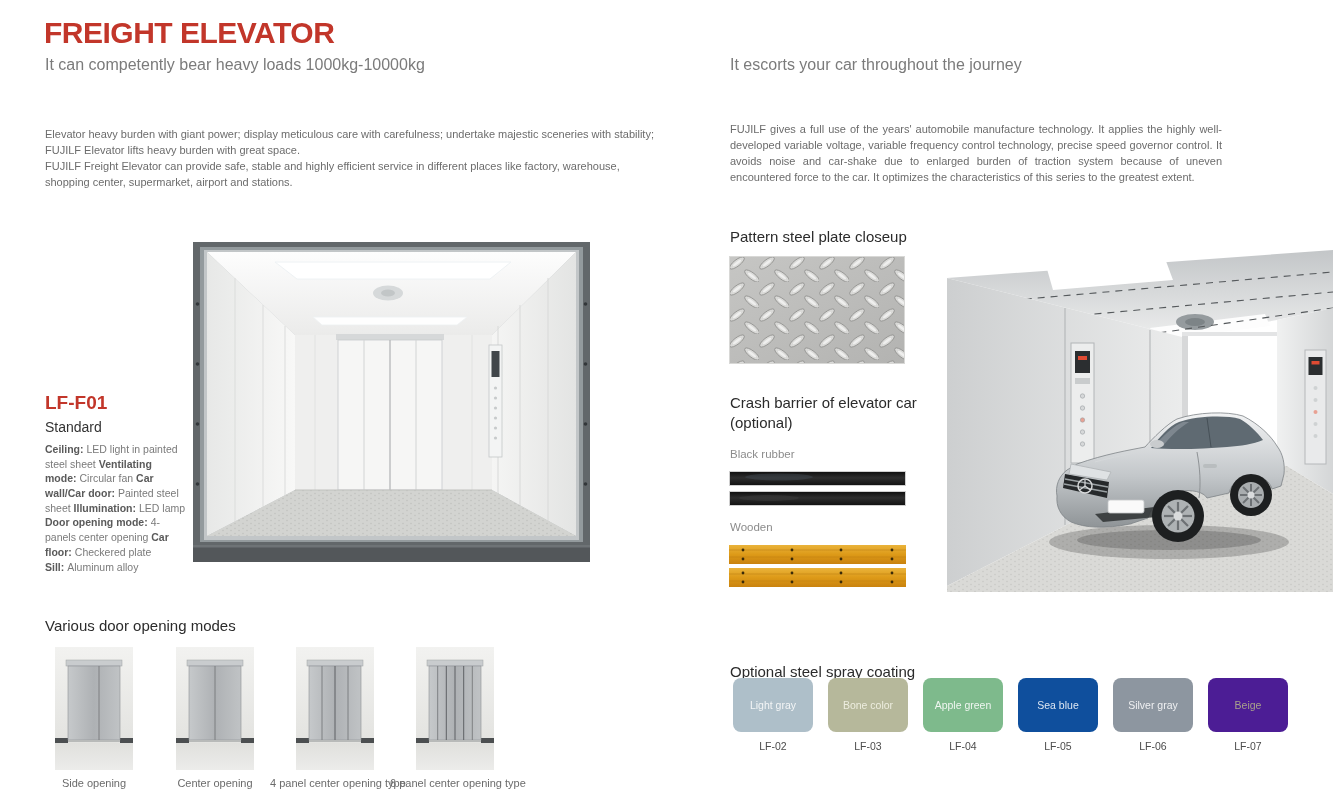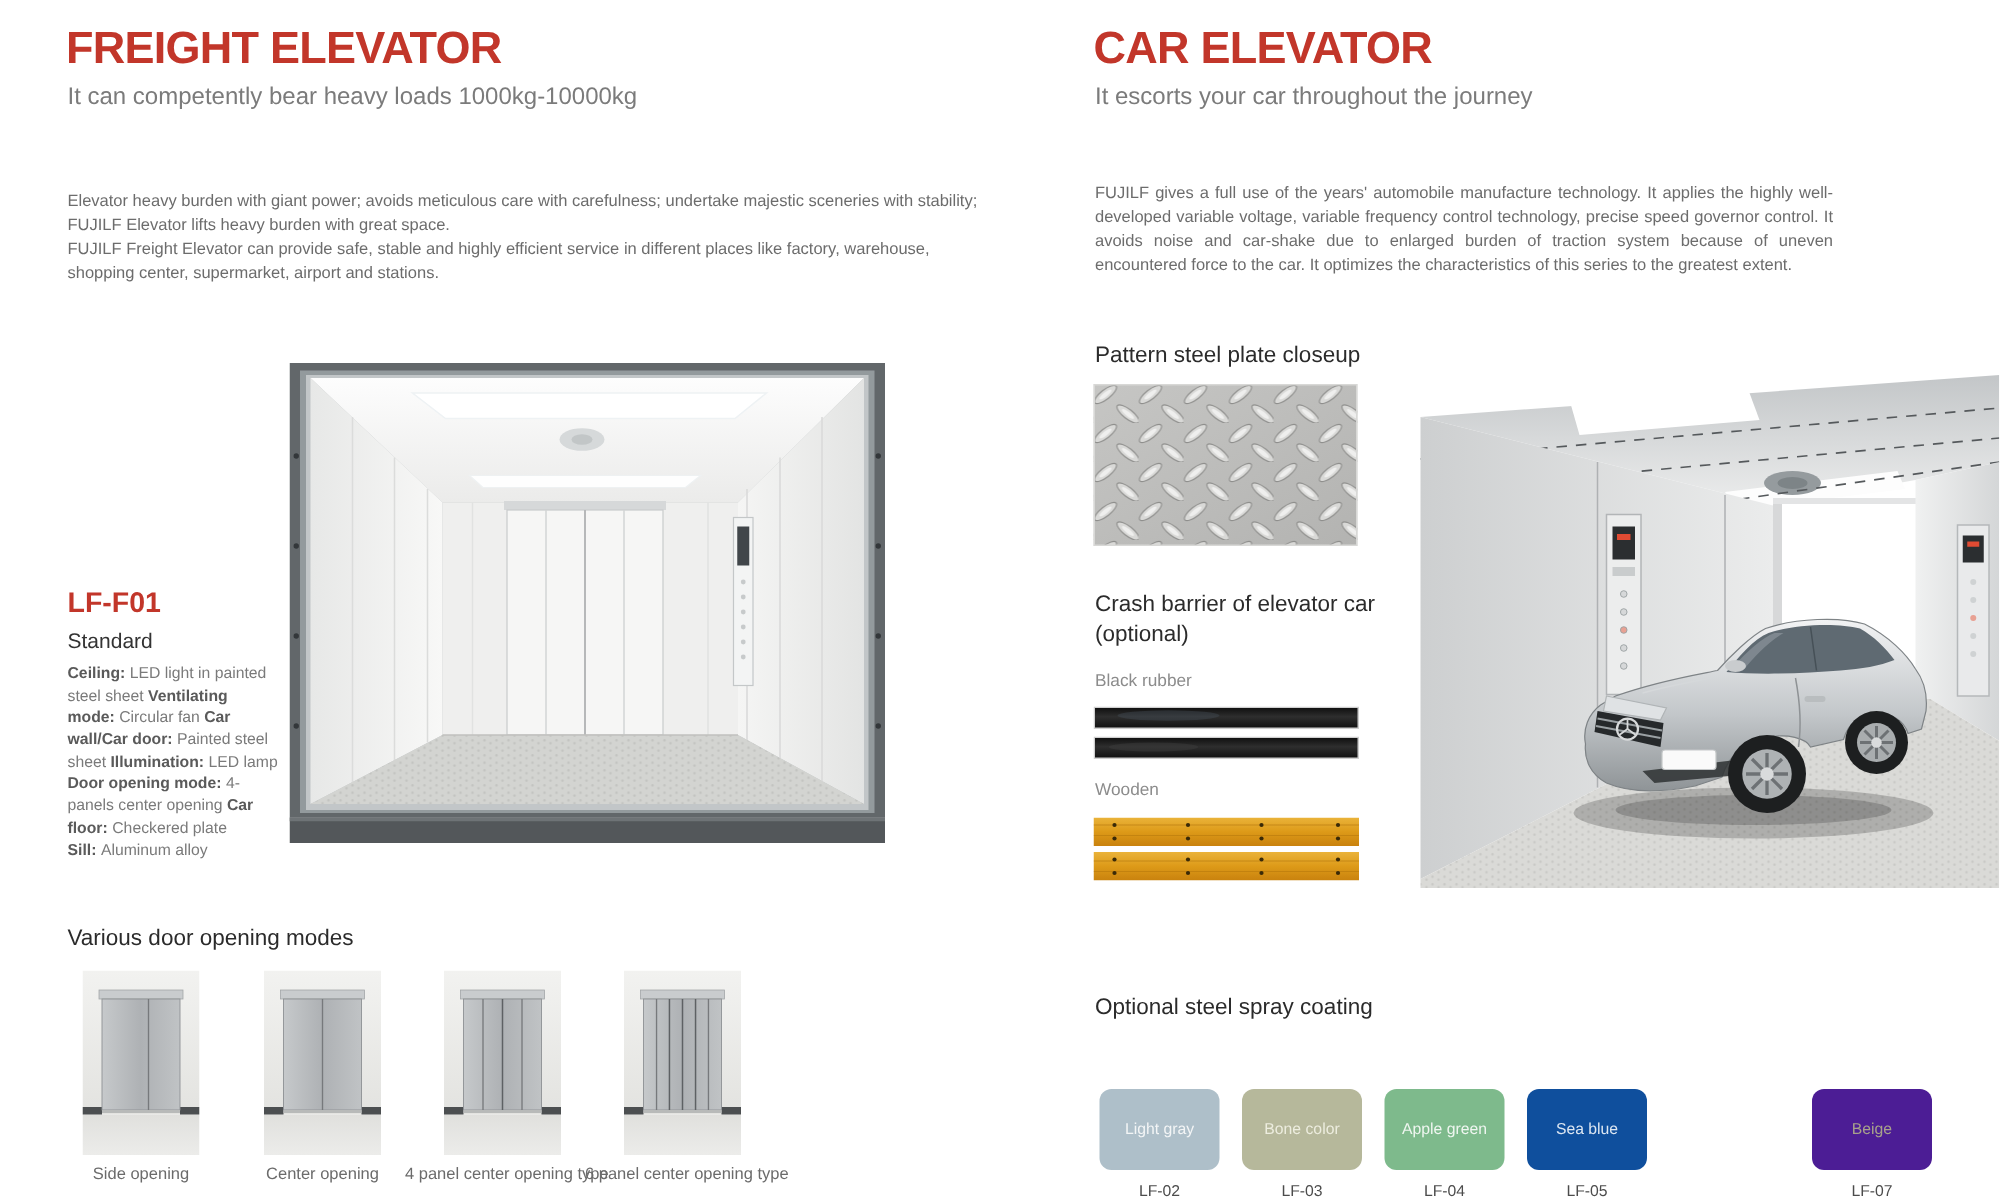--- a/index.html
+++ b/index.html
@@ -24,42 +24,42 @@
 
   
   .door-fig { width:130px; text-align:center; }
   .door-fig svg { display:block; margin:0 auto; }
   .door-caption { margin-top:7px; font-size:11px; color:#6b6b6b; white-space:nowrap; }
 
   
   .bar { display:block; }
 
   
-  .swatch-unit { width:80px; text-align:center;margin-top:48px; }
+  .swatch-unit { width:80px; text-align:center; }
   .swatch-box {
     width:80px; height:54px; border-radius:8px;
     display:flex; align-items:center; justify-content:center;
     font-size:10.5px;
   }
   .swatch-code { margin-top:8px; font-size:10.5px; color:#4c4c4c; }
 
   .note-text { font-size:11px; color:#7a7a7a; }
   .justify { text-align:justify; }
 </style>
 </head>
 <body>
 
 <div class="page">
 
   <div class="abs big-title" style="left: 44px; top: 16px; color: rgb(194, 54, 42);">FREIGHT ELEVATOR</div>
 
   <div class="abs subtitle" style="left:45px; top:56px;">It can competently bear heavy loads 1000kg-10000kg</div>
 
   <div class="abs body-text" style="left:45px; top:127px; width:620px;">
-    <div>Elevator heavy burden with giant power; avoids meticulous care with carefulness; undertake majestic sceneries with stability;</div>
+    <div>Elevator heavy burden with giant power; display meticulous care with carefulness; undertake majestic sceneries with stability;</div>
     <div>FUJILF Elevator lifts heavy burden with great space.</div>
     <div>FUJILF Freight Elevator can provide safe, stable and highly efficient service in different places like factory, warehouse, shopping center, supermarket, airport and stations.</div>
   </div>
 
   <svg class="abs" style="left:193px; top:242px;" width="397" height="320" viewBox="0 0 397 320">
     <defs>
       <linearGradient id="fwL" x1="0" y1="0" x2="1" y2="0">
         <stop offset="0" stop-color="#e7e8e7"></stop>
           <stop offset="1" stop-color="#f8f8f7"></stop>
       </linearGradient>
@@ -217,21 +217,20 @@
       <line x1="21.7" y1="19" x2="21.7" y2="93" stroke="#77797c" stroke-width="0.9"></line>
       <line x1="30.3" y1="19" x2="30.3" y2="93" stroke="#5e6164" stroke-width="1"></line>
       <line x1="39" y1="19" x2="39" y2="93" stroke="#5e6164" stroke-width="1"></line>
       <line x1="47.7" y1="19" x2="47.7" y2="93" stroke="#5e6164" stroke-width="1"></line>
       <line x1="56.3" y1="19" x2="56.3" y2="93" stroke="#77797c" stroke-width="0.9"></line>
       <rect x="13" y="93" width="52" height="2" fill="#b8bab9"></rect>
     </svg>
     <div class="door-caption">6 panel center opening type</div>
   </div>
 
-  <div class="abs big-title" style="left: 729px; top: 16px; color: rgb(194, 54, 42);">CAR ELEVATOR</div>
 
   <div class="abs subtitle" style="left:730px; top:56px;">It escorts your car throughout the journey</div>
 
   <div class="abs body-text justify" style="left:730px; top:122px; width:492px;">FUJILF gives a full use of the years' automobile manufacture technology. It applies the highly well-developed variable voltage, variable frequency control technology, precise speed governor control. It avoids noise and car-shake due to enlarged burden of traction system because of uneven encountered force to the car. It optimizes the characteristics of this series to the greatest extent.</div>
 
   <div class="abs section-heading" style="left:730px; top:228px;">Pattern steel plate closeup</div>
 
   <svg class="abs" style="left:729px; top:256px;" width="176" height="108" viewBox="0 0 176 108">
     <defs>
       <linearGradient id="plbg" x1="0" y1="0" x2="1" y2="1">
@@ -451,19 +450,23 @@
     <div class="swatch-code">LF-03</div>
   </div>
   <div class="abs swatch-unit" style="left:923px; top:678px;">
     <div class="swatch-box" style="background: rgb(126, 186, 140); color: rgb(239, 246, 240);">Apple green</div>
     <div class="swatch-code">LF-04</div>
   </div>
   <div class="abs swatch-unit" style="left:1018px; top:678px;">
     <div class="swatch-box" style="background: rgb(15, 79, 157); color: rgb(220, 230, 242);">Sea blue</div>
     <div class="swatch-code">LF-05</div>
   </div>
+  <div class="abs swatch-unit" style="left:1113px; top:678px;">
+    <div class="swatch-box" style="background: rgb(141, 150, 160); color: rgb(239, 240, 242);">Silver gray</div>
+    <div class="swatch-code">LF-06</div>
+  </div>
   <div class="abs swatch-unit" style="left:1208px; top:678px;">
     <div class="swatch-box" style="background: #4c1d95; color: rgb(168, 161, 139);">Beige</div>
     <div class="swatch-code">LF-07</div>
   </div>
 
 
 </div>
 
 </body></html>

